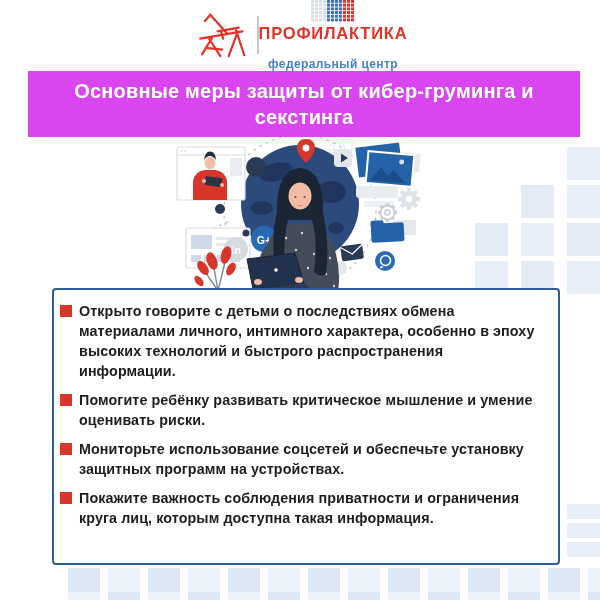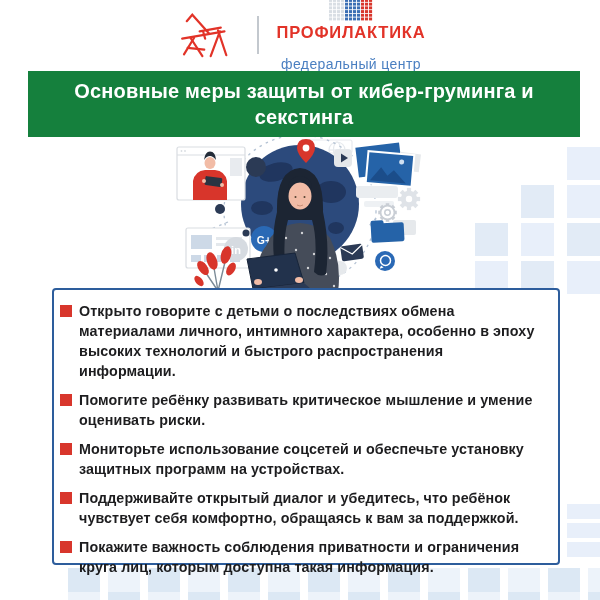--- a/index.html
+++ b/index.html
@@ -3,29 +3,29 @@
 <meta charset="utf-8">
 <style>
   html,body{margin:0;padding:0;background:#fff;}
   .canvas{
     position:relative;width:600px;height:600px;background:#ffffff;overflow:hidden;
     font-family:"Liberation Sans",sans-serif;
   }
   
   .header{
     position:absolute;top:0;left:0;width:600px;height:70px;
-    display:flex;align-items:center;justify-content:center;gap:18px;z-index:2;
+    display:flex;align-items:center;justify-content:center;gap:0;z-index:2;
   }
   .header-divider{width:2px;height:38px;background:#c3c8ce;}
   .logo-block{display:flex;flex-direction:column;align-items:center;}
   .brand-name{color:#e23328;font-weight:700;font-size:16.5px;letter-spacing:0.8px;margin-top:2px;}
-  .brand-subtitle{color:#4a7fc1;font-size:14px;letter-spacing:0.4px;margin-top:14px;}
+  .brand-subtitle{color:#4a7fc1;font-size:12px;letter-spacing:0.4px;margin-top:14px;font-weight:bold;}
   
   .banner{
-    position:absolute;top:71px;left:28px;width:552px;height:66px;background:#15803d;
+    position:absolute;top:71px;left:28px;width:552px;height:66px;background:#d946ef;
     display:flex;align-items:center;justify-content:center;z-index:2;
   }
   .banner-title{
     color:#ffffff;font-size:20px;font-weight:700;line-height:1.32;text-align:center;
     max-width:460px;letter-spacing:0.2px;
   }
   
   .pattern-layer{position:absolute;inset:0;z-index:0;}
   .pattern-cell{position:absolute;}
   
@@ -372,21 +372,17 @@
     <div class="list-item">
       <div class="bullet"></div>
       <div class="item-text">Помогите ребёнку развивать критическое мышление и умение оценивать риски.</div>
     </div>
     <div class="list-item">
       <div class="bullet"></div>
       <div class="item-text">Мониторьте использование соцсетей и обеспечьте установку защитных программ на устройствах.</div>
     </div>
     <div class="list-item">
       <div class="bullet"></div>
-      <div class="item-text">Поддерживайте открытый диалог и убедитесь, что ребёнок чувствует себя комфортно, обращаясь к вам за поддержкой.</div>
-    </div>
-    <div class="list-item">
-      <div class="bullet"></div>
       <div class="item-text">Покажите важность соблюдения приватности и ограничения круга лиц, которым доступна такая информация.</div>
     </div>
   </div>
 
 </div>
 
 </body></html>

